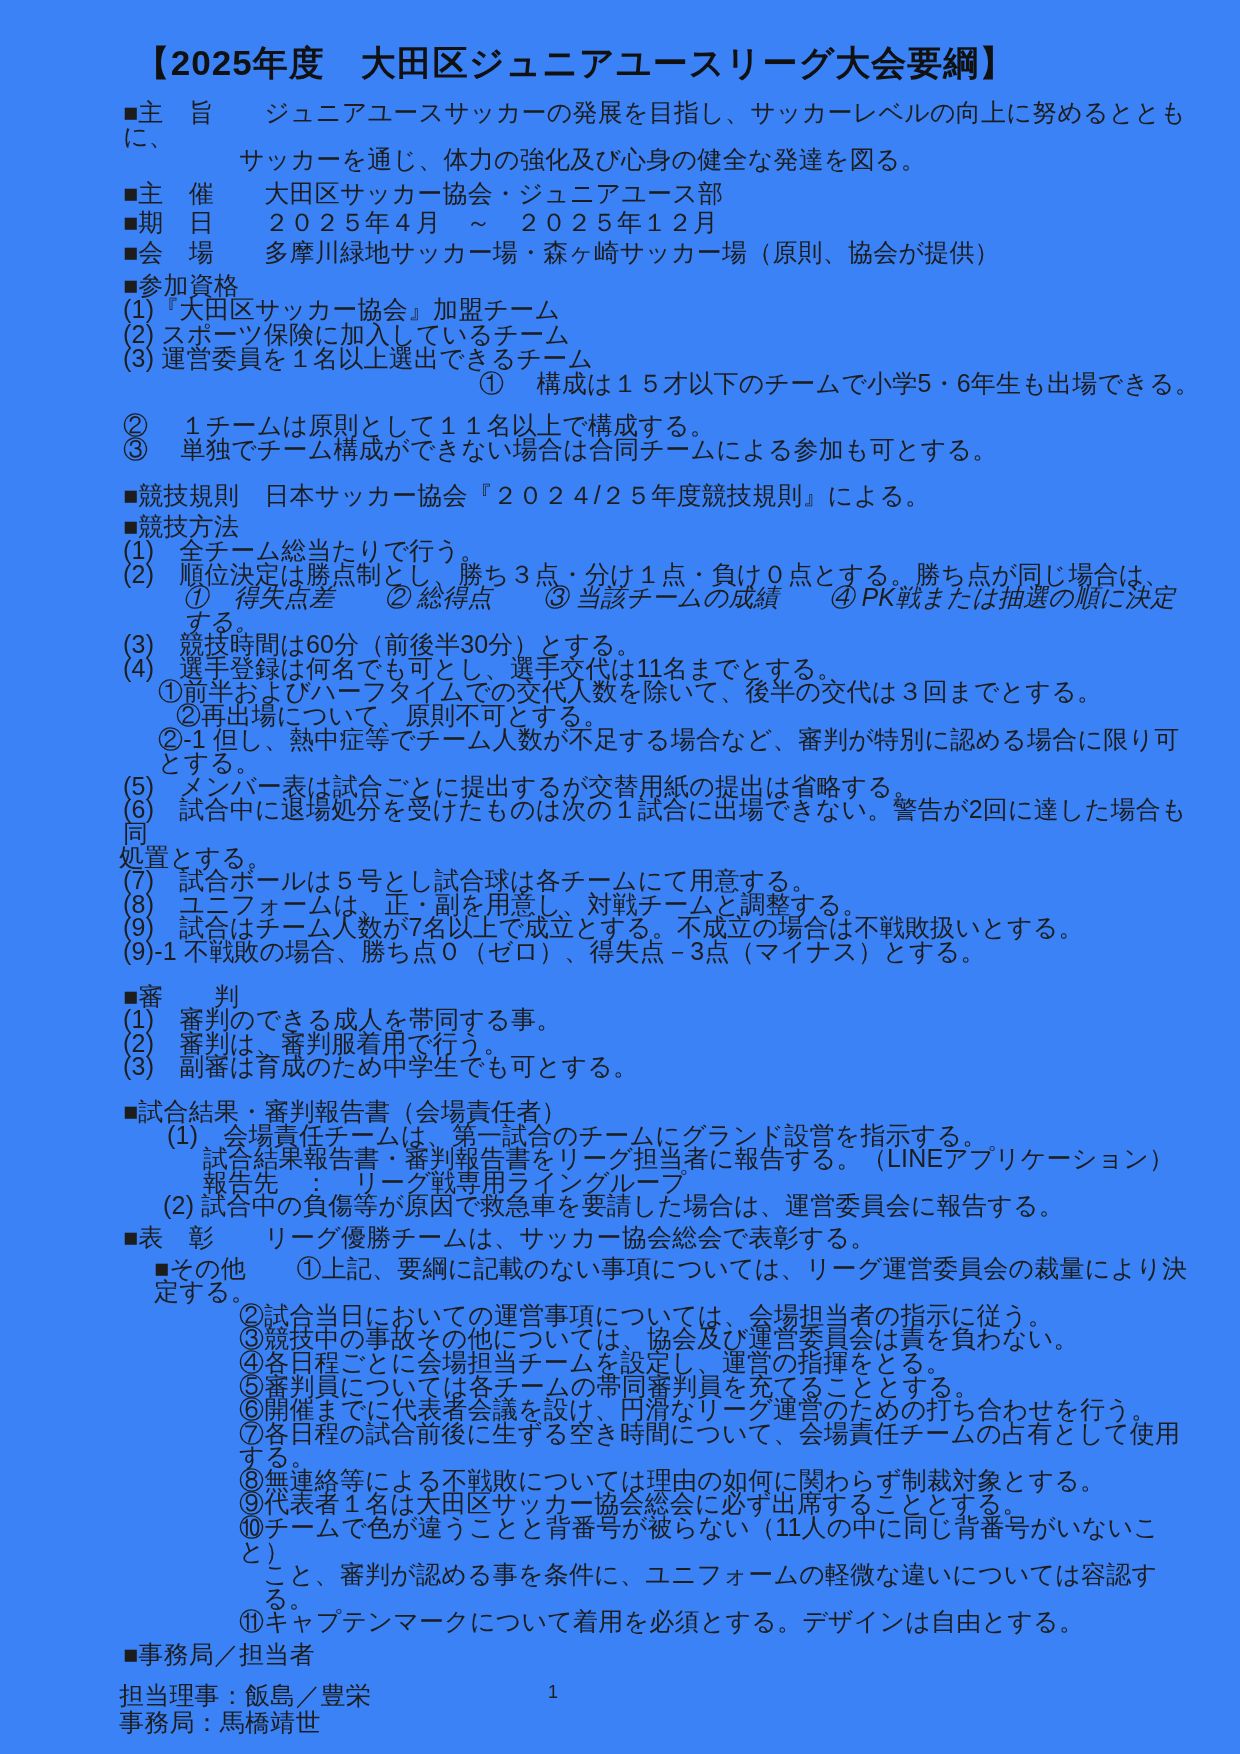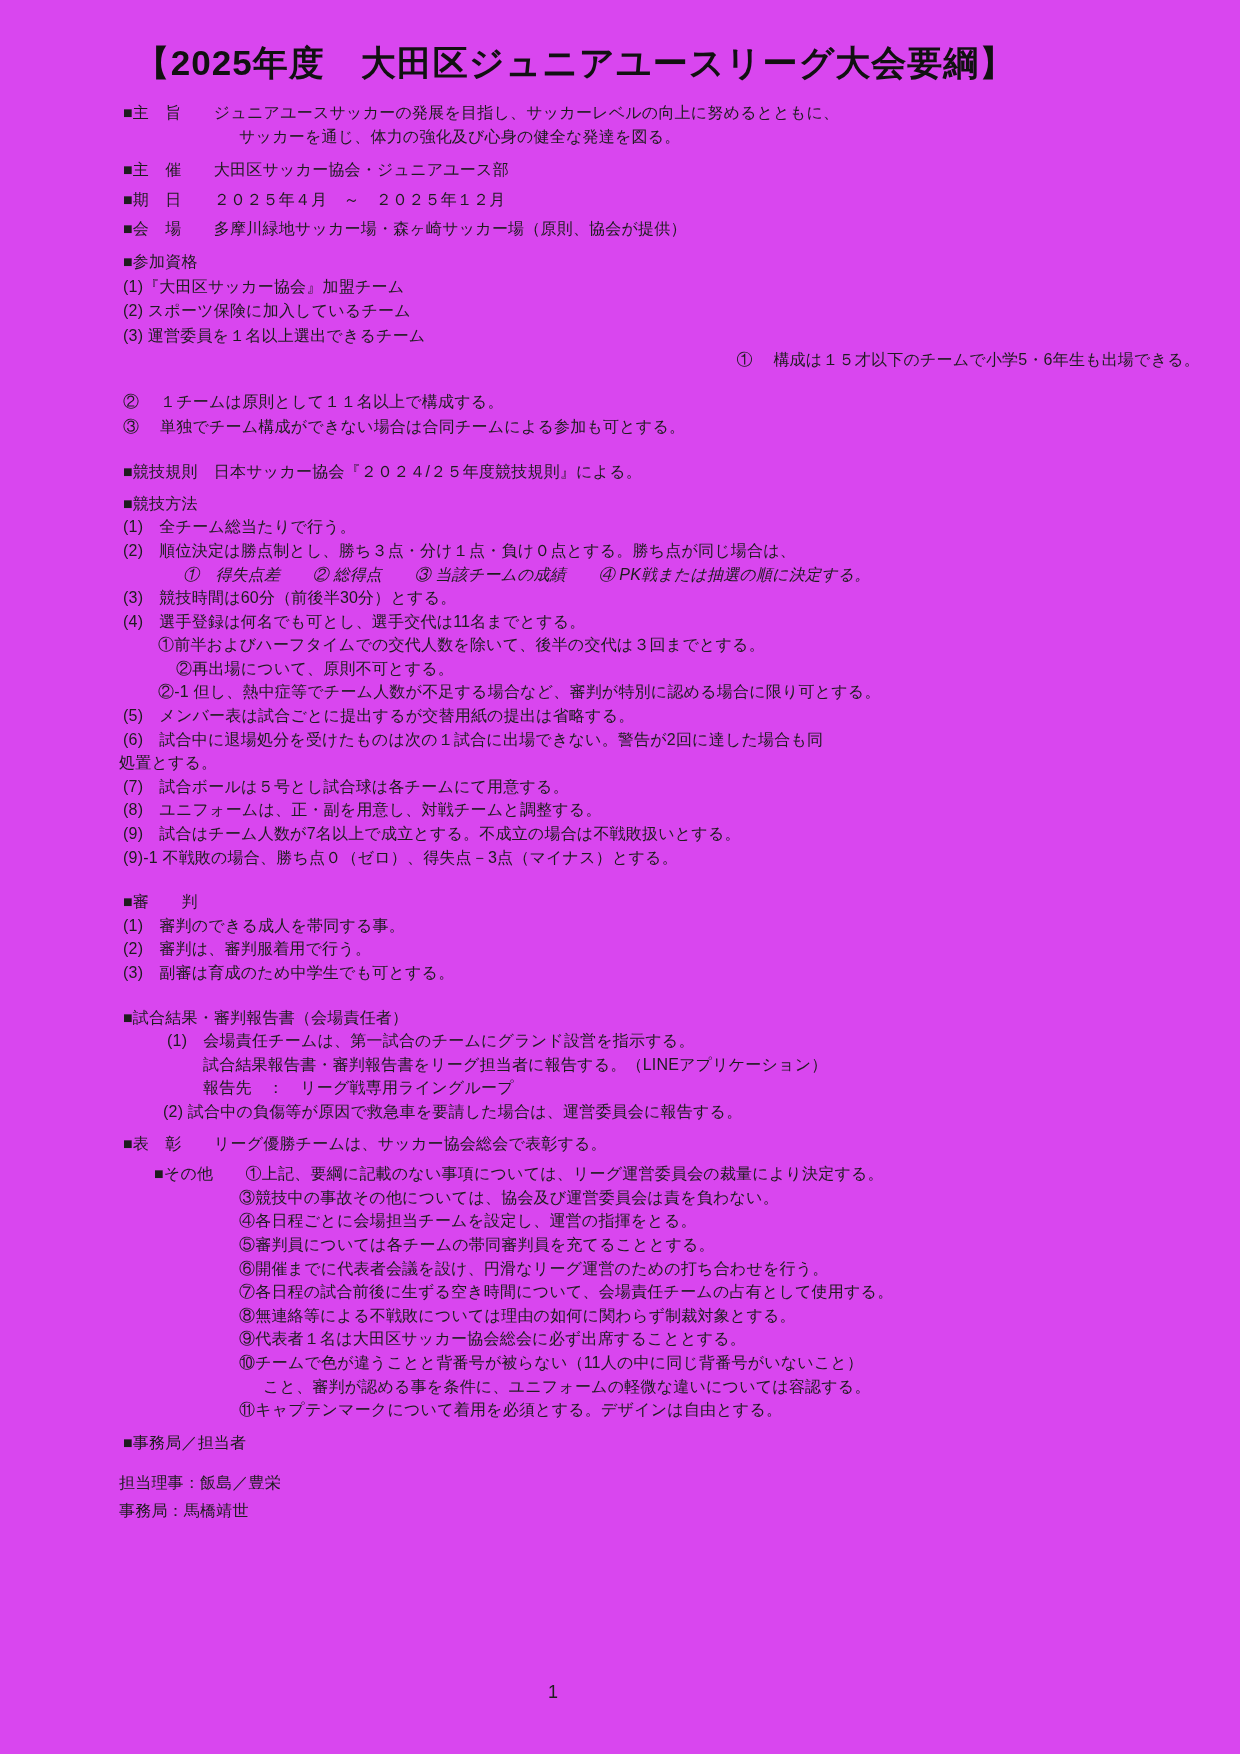--- a/index.html
+++ b/index.html
@@ -1,37 +1,37 @@
 <!DOCTYPE html>
 <html><head>
 <meta charset="utf-8">
 <style>
   html,body{margin:0;padding:0;background:#ffffff;}
   .page{
     position:relative;
     width:1240px;
     height:1754px;
-    background:#d946ef;
+    background:#3b82f6;
     color:#1d1d1d;
     font-family:"Liberation Sans", sans-serif;
     overflow:hidden;
   }
   .doc-title{
     margin:0;
     padding-top:40px;
     text-align:center;
     font-size:35px;
     font-weight:bold;
     letter-spacing:1px;
     color:#111111;
     transform:translateX(-45px);
   }
   .doc-body{
     padding:14px 40px 0 123px;
-    font-size:16px;
+    font-size:25px;
   }
   .line{
     line-height:23.6px;
     min-height:23.6px;
     white-space:pre-wrap;
     letter-spacing:0.2px;
   }
   .page-number{
     position:absolute;
     top:1682px;
@@ -82,20 +82,21 @@
       <div class="line">(1)　審判のできる成人を帯同する事。</div>
       <div class="line">(2)　審判は、審判服着用で行う。</div>
       <div class="line">(3)　副審は育成のため中学生でも可とする。</div>
       <div class="line" style="margin-top: 21px;">■試合結果・審判報告書（会場責任者）</div>
       <div class="line" style="margin-left: 44px;">(1)　会場責任チームは、第一試合のチームにグランド設営を指示する。</div>
       <div class="line" style="margin-left: 80px;">試合結果報告書・審判報告書をリーグ担当者に報告する。（LINEアプリケーション）</div>
       <div class="line" style="margin-left: 80px;">報告先　：　リーグ戦専用ライングループ</div>
       <div class="line" style="margin-left: 40px;">(2) 試合中の負傷等が原因で救急車を要請した場合は、運営委員会に報告する。</div>
       <div class="line" style="margin-top: 8px;">■表　彰　　リーグ優勝チームは、サッカー協会総会で表彰する。</div>
       <div class="line" style="margin-top: 7px; margin-left: 31px;">■その他　　①上記、要綱に記載のない事項については、リーグ運営委員会の裁量により決定する。</div>
+      <div class="line" style="margin-left: 116px;">②試合当日においての運営事項については、会場担当者の指示に従う。</div>
       <div class="line" style="margin-left: 116px;">③競技中の事故その他については、協会及び運営委員会は責を負わない。</div>
       <div class="line" style="margin-left: 116px;">④各日程ごとに会場担当チームを設定し、運営の指揮をとる。</div>
       <div class="line" style="margin-left: 116px;">⑤審判員については各チームの帯同審判員を充てることとする。</div>
       <div class="line" style="margin-left: 116px;">⑥開催までに代表者会議を設け、円滑なリーグ運営のための打ち合わせを行う。</div>
       <div class="line" style="margin-left: 116px;">⑦各日程の試合前後に生ずる空き時間について、会場責任チームの占有として使用する。</div>
       <div class="line" style="margin-left: 116px;">⑧無連絡等による不戦敗については理由の如何に関わらず制裁対象とする。</div>
       <div class="line" style="margin-left: 116px;">⑨代表者１名は大田区サッカー協会総会に必ず出席することとする。</div>
       <div class="line" style="margin-left: 116px;">⑩チームで色が違うことと背番号が被らない（11人の中に同じ背番号がいないこと）</div>
       <div class="line" style="margin-left: 140px;">こと、審判が認める事を条件に、ユニフォームの軽微な違いについては容認する。</div>
       <div class="line" style="margin-left: 116px;">⑪キャプテンマークについて着用を必須とする。デザインは自由とする。</div>

